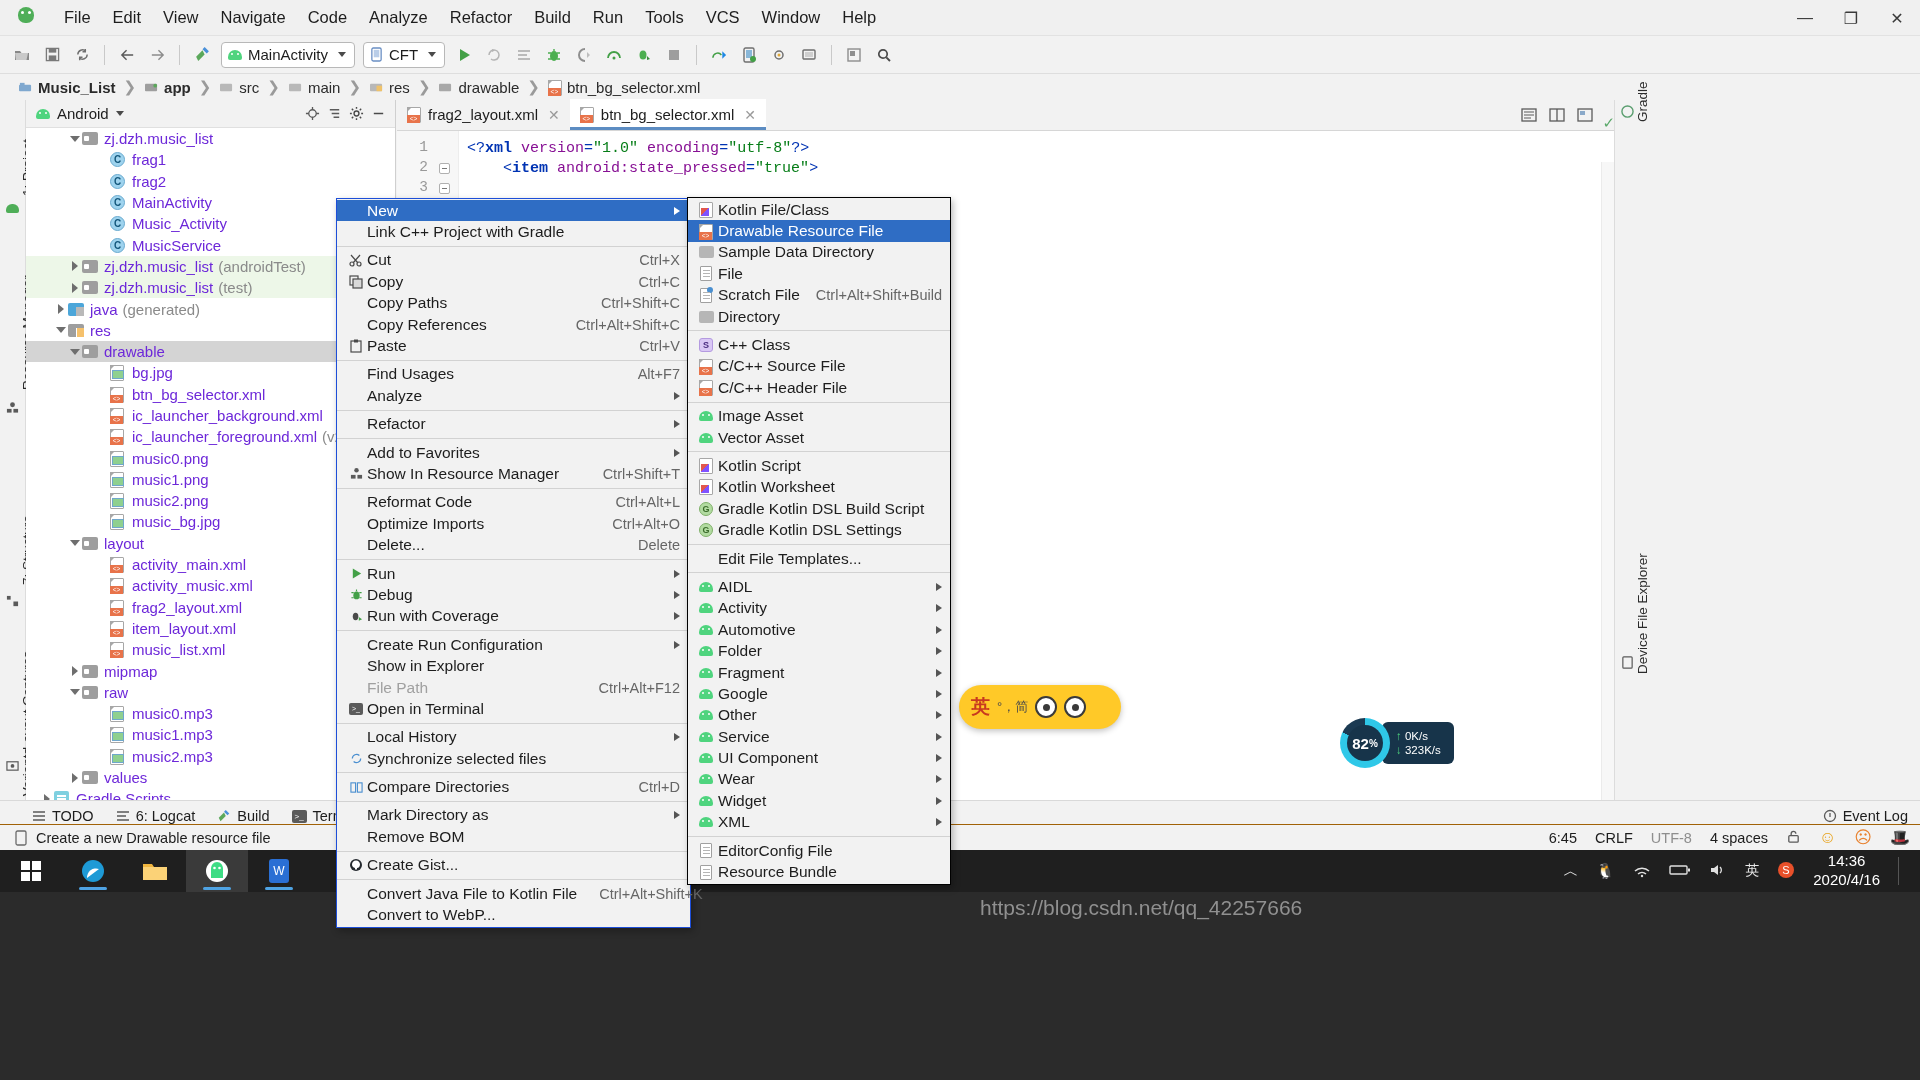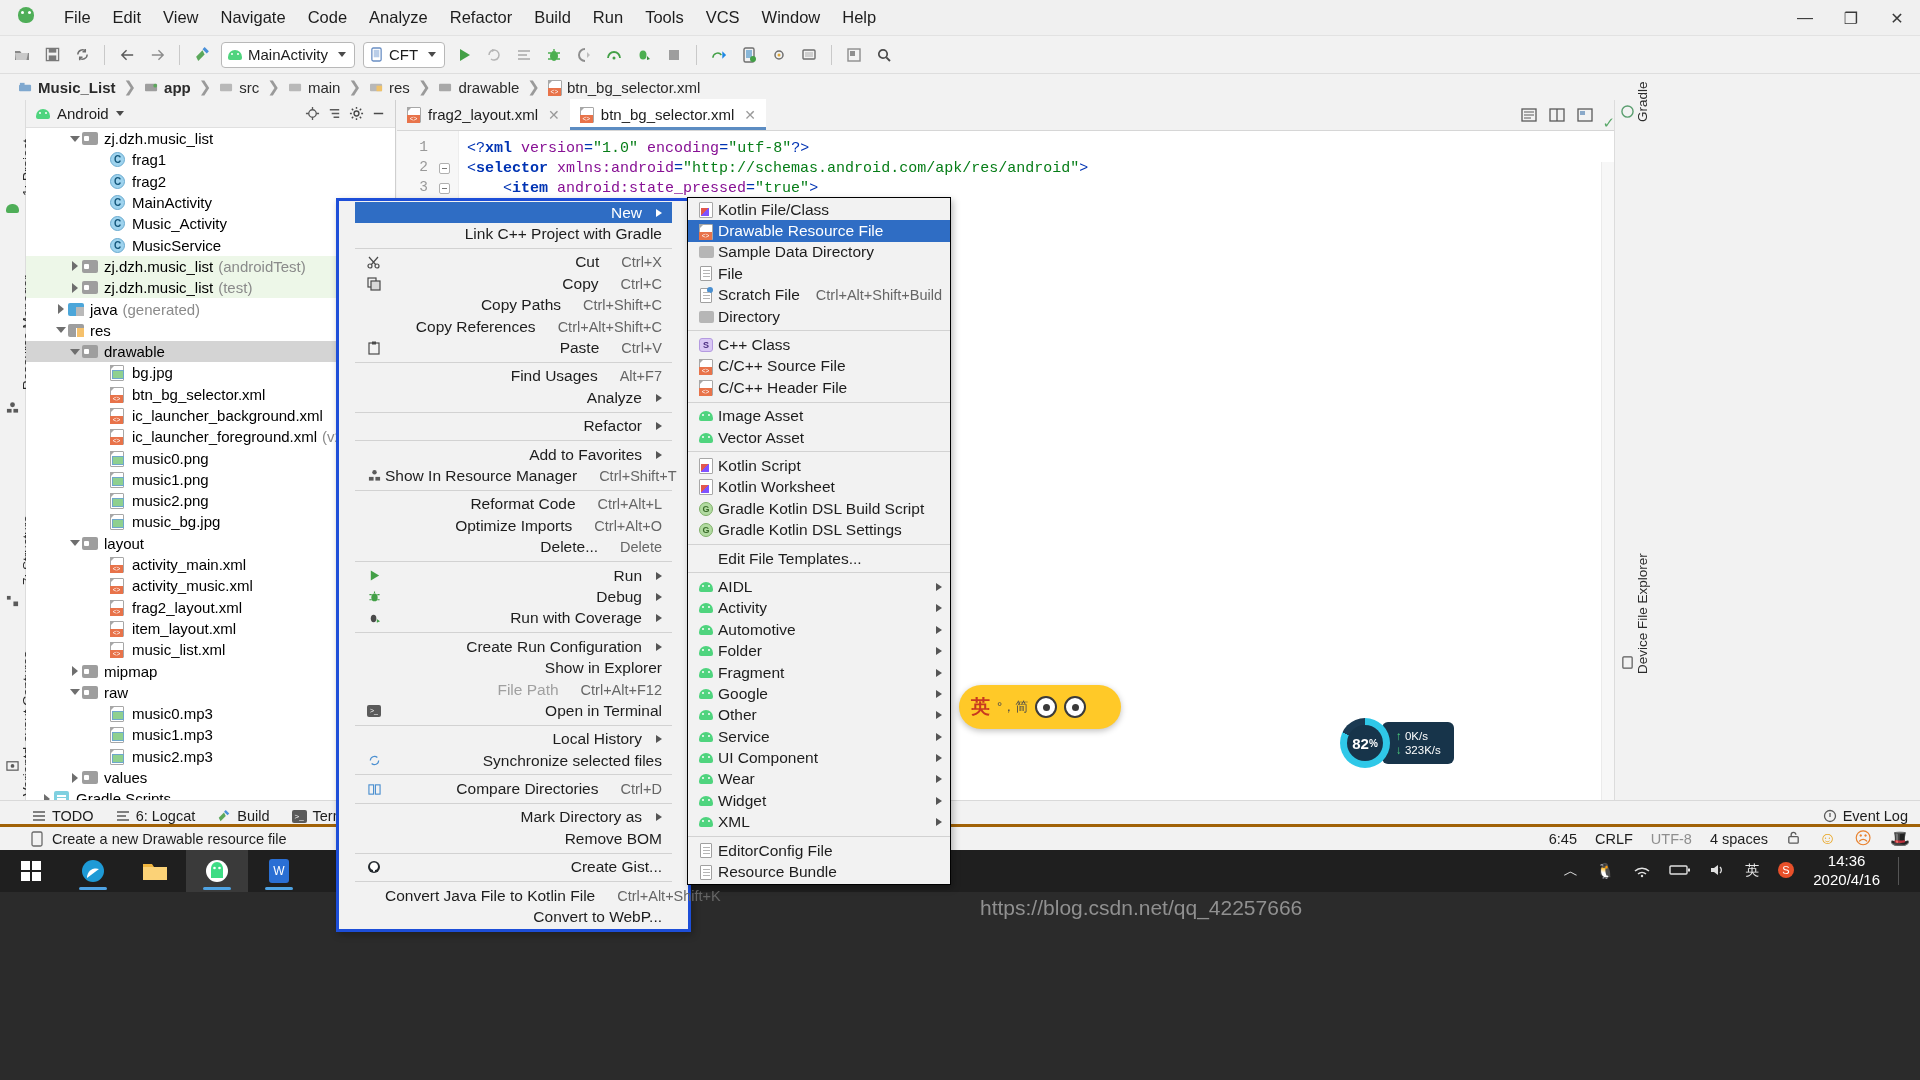--- a/index.html
+++ b/index.html
@@ -89,21 +89,21 @@
   .ph-ico { width:22px;height:22px;display:flex;align-items:center;justify-content:center; }
   .tree { position:absolute; left:0; top:28px; right:0; bottom:0; overflow:hidden; font-size:15px; }
   .node { height:21.3px; display:flex; align-items:center; white-space:nowrap; padding-right:4px; }
   .node.sel { background:#d4d4d4; }
   .node.green { background:#edf7e8; }
   .arrow { width:14px; height:14px; flex:0 0 14px; display:flex; align-items:center; justify-content:center; }
   .arrow i { display:block; width:0;height:0; }
   .arrow.down i { border-left:5px solid transparent;border-right:5px solid transparent;border-top:6px solid #6e6e6e; }
   .arrow.right i { border-top:5px solid transparent;border-bottom:5px solid transparent;border-left:6px solid #6e6e6e; }
   .nico { width:17px;height:17px;flex:0 0 17px; margin-right:5px; position:relative; }
-  .nlabel { color:#000000; }
+  .nlabel { color:#6d28d9; }
   .ngray { color:#8a8a8a; margin-left:5px; }
 
   
   .i-folder { background:#9e9e9e; border-radius:2px; position:relative; }
   .i-folder:before{content:"";position:absolute;left:2px;top:4px;width:5px;height:5px;background:#fff;border-radius:1px;}
   .i-folder-res { background:#9e9e9e; border-radius:2px; position:relative; }
   .i-folder-res:after{content:"";position:absolute;right:0px;bottom:0px;width:7px;height:9px;background:#f5c16c;
      border-left:1px solid #fff;}
   .i-folder-java{ background:#4ca6d9; border-radius:2px; position:relative;}
   .i-folder-java:after{content:"";position:absolute;right:0;bottom:0;width:8px;height:9px;background:#b9b9b9;}
@@ -164,42 +164,42 @@
     position:absolute; left:0; top:800px; width:1920px; height:24px;
     background:#f2f2f2; border-top:1px solid #d9d9d9; display:flex; align-items:flex-end;
     padding-left:32px; font-size:14.5px; gap:22px;
   }
   .bb { display:flex; align-items:center; gap:6px; }
   .bb-right { position:absolute; right:12px; display:flex; align-items:center; gap:6px; }
 
   
   .statusbar {
     position:absolute; left:0; top:824px; width:1920px; height:26px;
-    background:#f2f2f2; border-top:3px solid #a16207; display:flex; align-items:center;
-    padding-left:30px; font-size:14.5px; color:#1d1d1d; gap:8px;
+    background:#f2f2f2; border-top:1px solid #a16207; display:flex; align-items:center;
+    padding-left:14px; font-size:14.5px; color:#1d1d1d; gap:8px;
   }
   .sb-right { position:absolute; right:10px; display:flex; align-items:center; gap:18px; }
   .sb-dim { color:#8e8e8e; }
 
   
   .taskbar { position:absolute; left:0; top:850px; width:1920px; height:230px; background:#2b2b2b; }
   .tb-inner { position:absolute; left:0; top:0; width:1920px; height:42px; background:#1f1f1f; }
   .tbi { position:absolute; top:0; width:62px; height:42px; display:flex; align-items:center; justify-content:center; }
   .tbi.act { background:#3a3a3a; }
   .tbi .u { position:absolute; bottom:2px; width:28px; height:3px; background:#4fa3e3; border-radius:2px; }
   .tray { position:absolute; right:0; top:0; height:42px; display:flex; align-items:center; gap:18px;
      padding-right:14px; color:#e8e8e8; font-size:15px; }
   .clock { color:#fff; font-size:15px; text-align:center; line-height:1.25; }
   .wm { position:absolute; color:#9b9b9b; font-size:21px; white-space:nowrap; opacity:.9; }
 
   
   .ctxmenu {
     position:absolute; left:336px; top:198px; width:355px;
-    background:#f2f2f2; border:3px solid #1d4ed8; box-shadow:2px 3px 7px rgba(0,0,0,.28);
-    padding:1px 16px; font-size:15.5px; z-index:50;text-align:right;
+    background:#f2f2f2; border:1px solid #1d4ed8; box-shadow:2px 3px 7px rgba(0,0,0,.28);
+    padding:1px 0; font-size:15.5px; z-index:50;
   }
   .ci { height:21.4px; display:flex; align-items:center; padding-left:8px; padding-right:10px; white-space:nowrap; }
   .ci.sel { background:#2f6dc4; color:#fff; }
   .ci.disabled { color:#a0a0a0; }
   .ci .ico { width:22px; flex:0 0 22px; display:flex; align-items:center; justify-content:center; }
   .ci .lbl { flex:1; }
   .ci .acc { color:#666; font-size:14.5px; margin-left:22px; }
   .ci .sub { width:0;height:0;border-top:4.5px solid transparent;border-bottom:4.5px solid transparent;
     border-left:6px solid #555; margin-left:14px; }
   .ci.sel .sub { border-left-color:#fff; }
@@ -848,21 +848,20 @@
     <div class="editor-body">
       <div class="gutter">
         <div class="gl" style="top:8px;">1</div>
         <div class="gl" style="top:28px;">2</div>
         <div class="gl" style="top:48px;">3</div>
         <div class="fold" style="top:32px;"></div>
         <div class="fold" style="top:52px;"></div>
       </div>
       <div class="code">
         <div class="cl"><span class="k-punc">&lt;?</span><span class="k-tag">xml</span> <span class="k-attr">version</span><span class="k-punc">=</span><span class="k-str">"1.0"</span> <span class="k-attr">encoding</span><span class="k-punc">=</span><span class="k-str">"utf-8"</span><span class="k-punc">?&gt;</span></div>
-        <div class="cl"><span class="k-punc">&lt;</span><span class="k-tag">selector</span> <span class="k-attr">xmlns:android</span><span class="k-punc">=</span><span class="k-str">"http://schemas.android.com/apk/res/android"</span><span class="k-punc">&gt;</span></div>
         <div class="cl">    <span class="k-punc">&lt;</span><span class="k-tag">item</span> <span class="k-attr">android:state_pressed</span><span class="k-punc">=</span><span class="k-str">"true"</span><span class="k-punc">&gt;</span></div>
       </div>
       <div class="markers"></div>
     </div>
     <div class="tick-ok">✓</div>
     <div class="ed-right-btns">
       <div class="erb">
           <svg width="16" height="14" viewBox="0 0 16 14">
             <rect x="1" y="1" width="14" height="12" fill="none" stroke="#5a5a5a" stroke-width="1.3"></rect>
             <path d="M3 4h10M3 7h10M3 10h7" stroke="#5a5a5a" stroke-width="1.1"></path>

